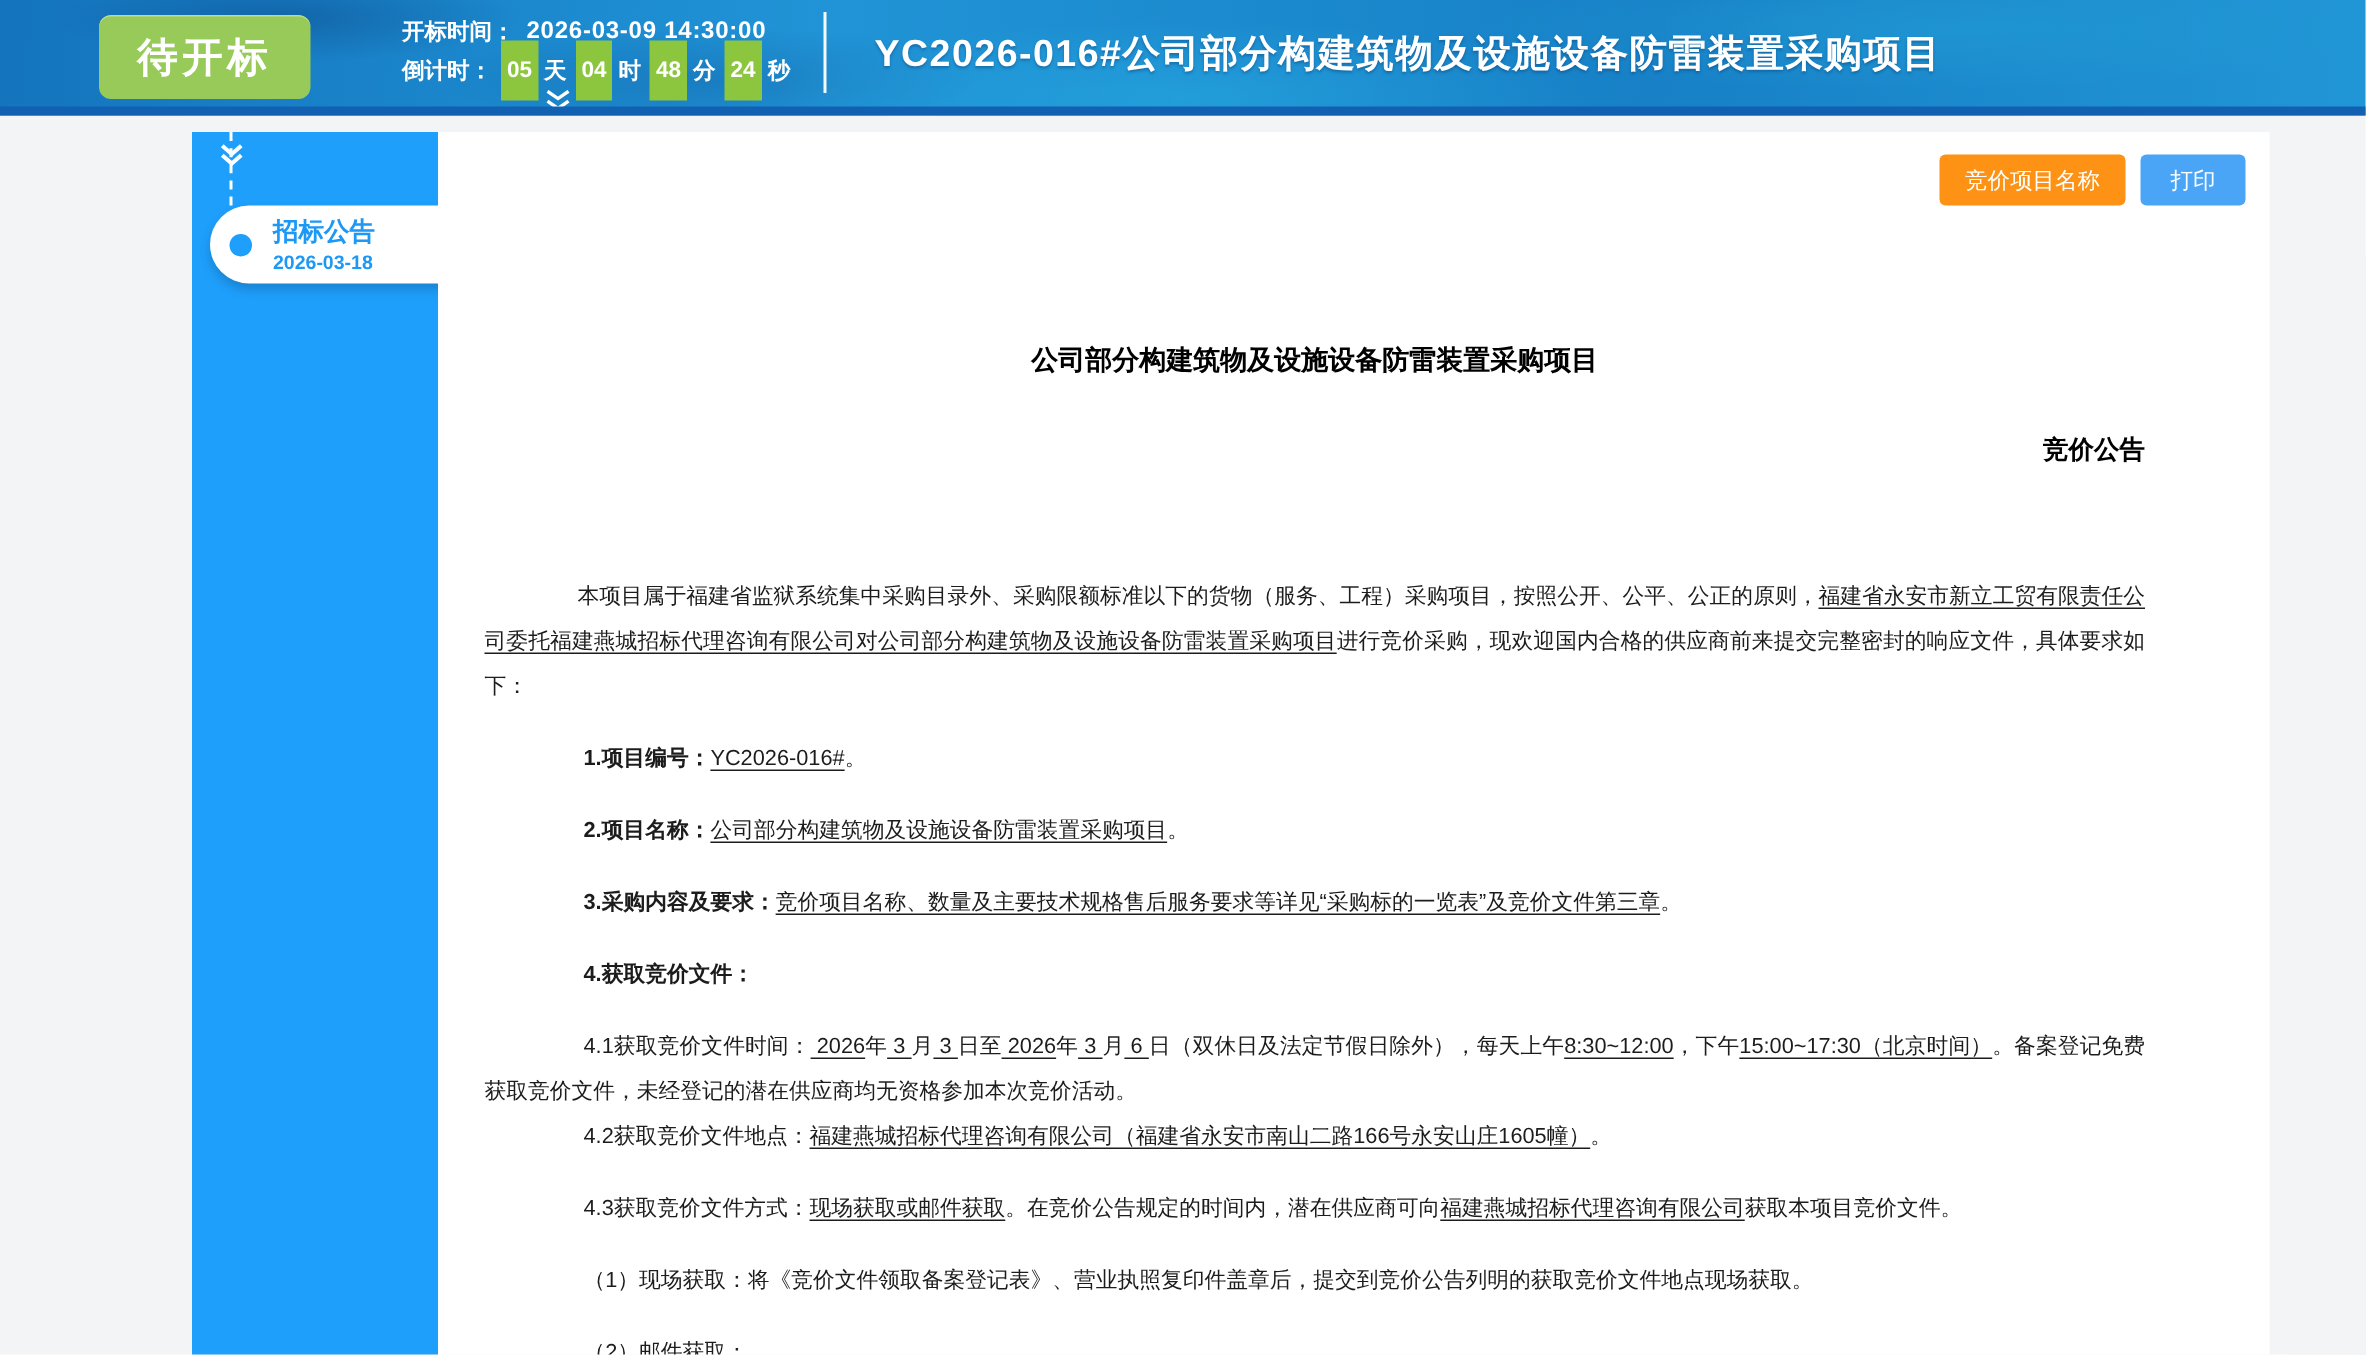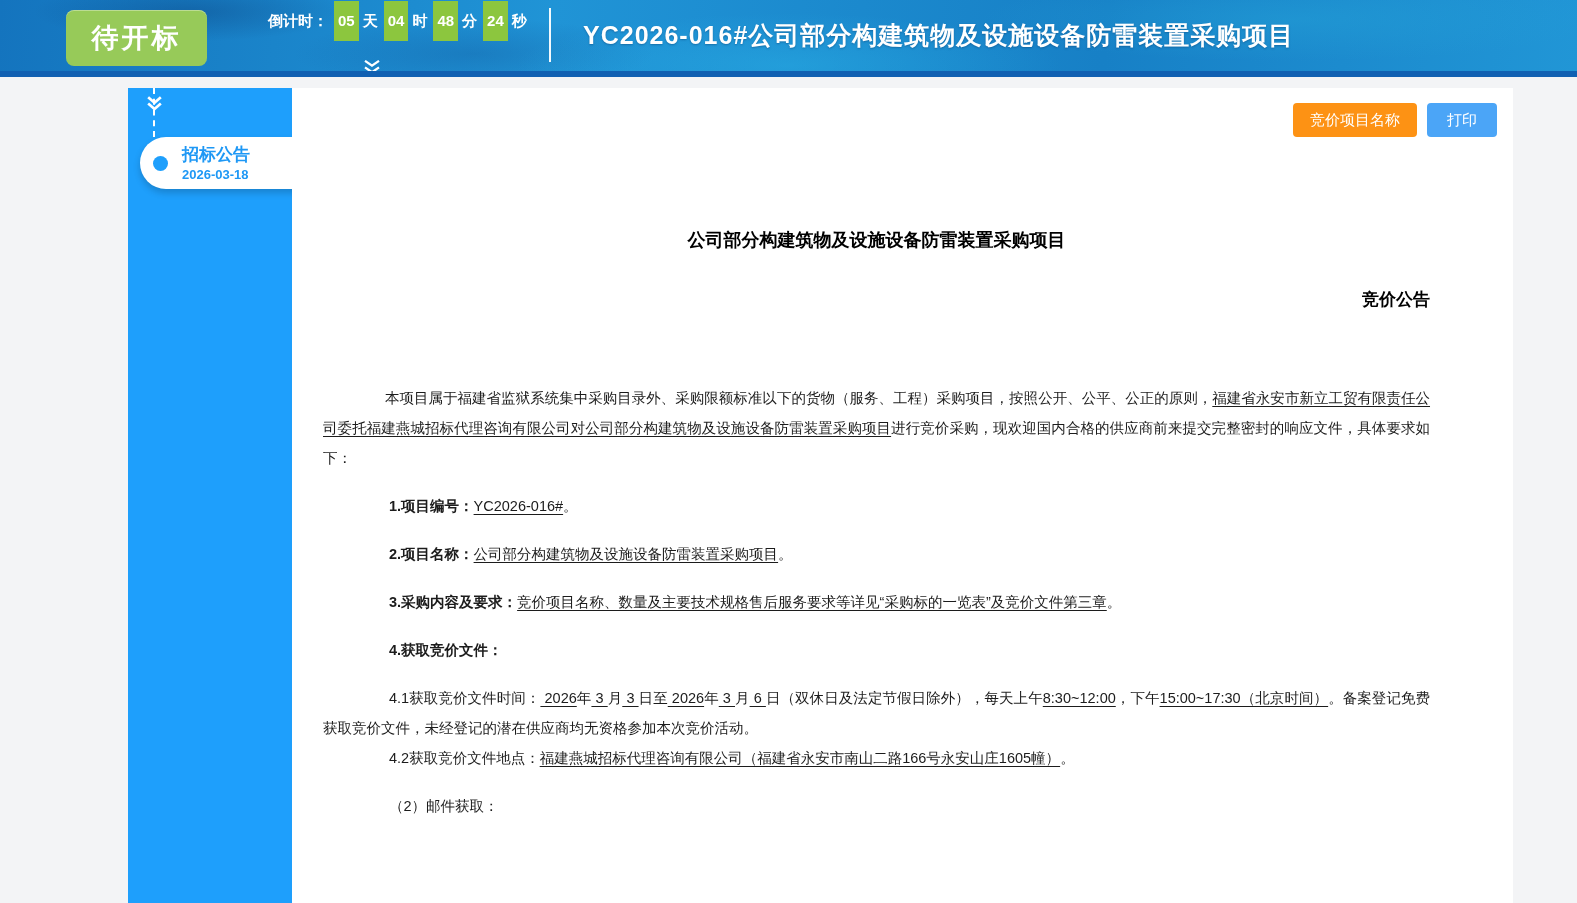--- a/index.html
+++ b/index.html
@@ -70,20 +70,24 @@
   .u { text-decoration:underline; text-underline-offset:3px; }
 </style>
 </head>
 <body>
 
 <div class="header">
   <div class="status-badge">待开标</div>
 
   <div class="hdr-info">
     <div class="hdr-row">
+      <span class="hdr-label">开标时间：</span>
+      <span class="hdr-value">2026-03-09 14:30:00</span>
+    </div>
+    <div class="hdr-row">
       <span class="hdr-label">倒计时：</span>
       <span class="cd-box">05</span>
       <span class="cd-unit">天</span>
       <span class="cd-box">04</span>
       <span class="cd-unit">时</span>
       <span class="cd-box">48</span>
       <span class="cd-unit">分</span>
       <span class="cd-box">24</span>
       <span class="cd-unit">秒</span>
     </div>
@@ -128,16 +132,18 @@
     <div class="doc-title1">公司部分构建筑物及设施设备防雷装置采购项目</div>
     <div class="doc-title2">竞价公告</div>
     <div class="doc-body">
         <p class="para"><span>本项目属于福建省监狱系统集中采购目录外、采购限额标准以下的货物（服务、工程）采购项目，按照公开、公平、公正的原则，</span><span class="u">福建省永安市新立工贸有限责任公司委托福建燕城招标代理咨询有限公司对公司部分构建筑物及设施设备防雷装置采购项目</span><span>进行竞价采购，现欢迎国内合格的供应商前来提交完整密封的响应文件，具体要求如下：</span></p>
         <p class="para"><span class="b">1.项目编号：</span><span class="u">YC2026-016#</span><span>。</span></p>
         <p class="para"><span class="b">2.项目名称：</span><span class="u">公司部分构建筑物及设施设备防雷装置采购项目</span><span>。</span></p>
         <p class="para"><span class="b">3.采购内容及要求：</span><span class="u">竞价项目名称、数量及主要技术规格售后服务要求等详见“采购标的一览表”及竞价文件第三章</span><span>。</span></p>
         <p class="para"><span class="b">4.获取竞价文件：</span></p>
         <p class="para"><span>4.1获取竞价文件时间：</span><span class="u"> 2026</span><span>年</span><span class="u"> 3 </span><span>月</span><span class="u"> 3 </span><span>日至</span><span class="u"> 2026</span><span>年</span><span class="u"> 3 </span><span>月</span><span class="u"> 6 </span><span>日（双休日及法定节假日除外），每天上午</span><span class="u">8:30~12:00</span><span>，下午</span><span class="u">15:00~17:30（北京时间）</span><span>。备案登记免费获取竞价文件，未经登记的潜在供应商均无资格参加本次竞价活动。</span></p>
         <p class="para"><span>4.2获取竞价文件地点：</span><span class="u">福建燕城招标代理咨询有限公司（福建省永安市南山二路166号永安山庄1605幢）</span><span>。</span></p>
+        <p class="para"><span>4.3获取竞价文件方式：</span><span class="u">现场获取或邮件获取</span><span>。在竞价公告规定的时间内，潜在供应商可向</span><span class="u">福建燕城招标代理咨询有限公司</span><span>获取本项目竞价文件。</span></p>
+        <p class="para"><span>（1）现场获取：将《竞价文件领取备案登记表》、营业执照复印件盖章后，提交到竞价公告列明的获取竞价文件地点现场获取。</span></p>
         <p class="para"><span>（2）邮件获取：</span></p>
       </div>
   </div>
 </div>
 
 </body></html>

